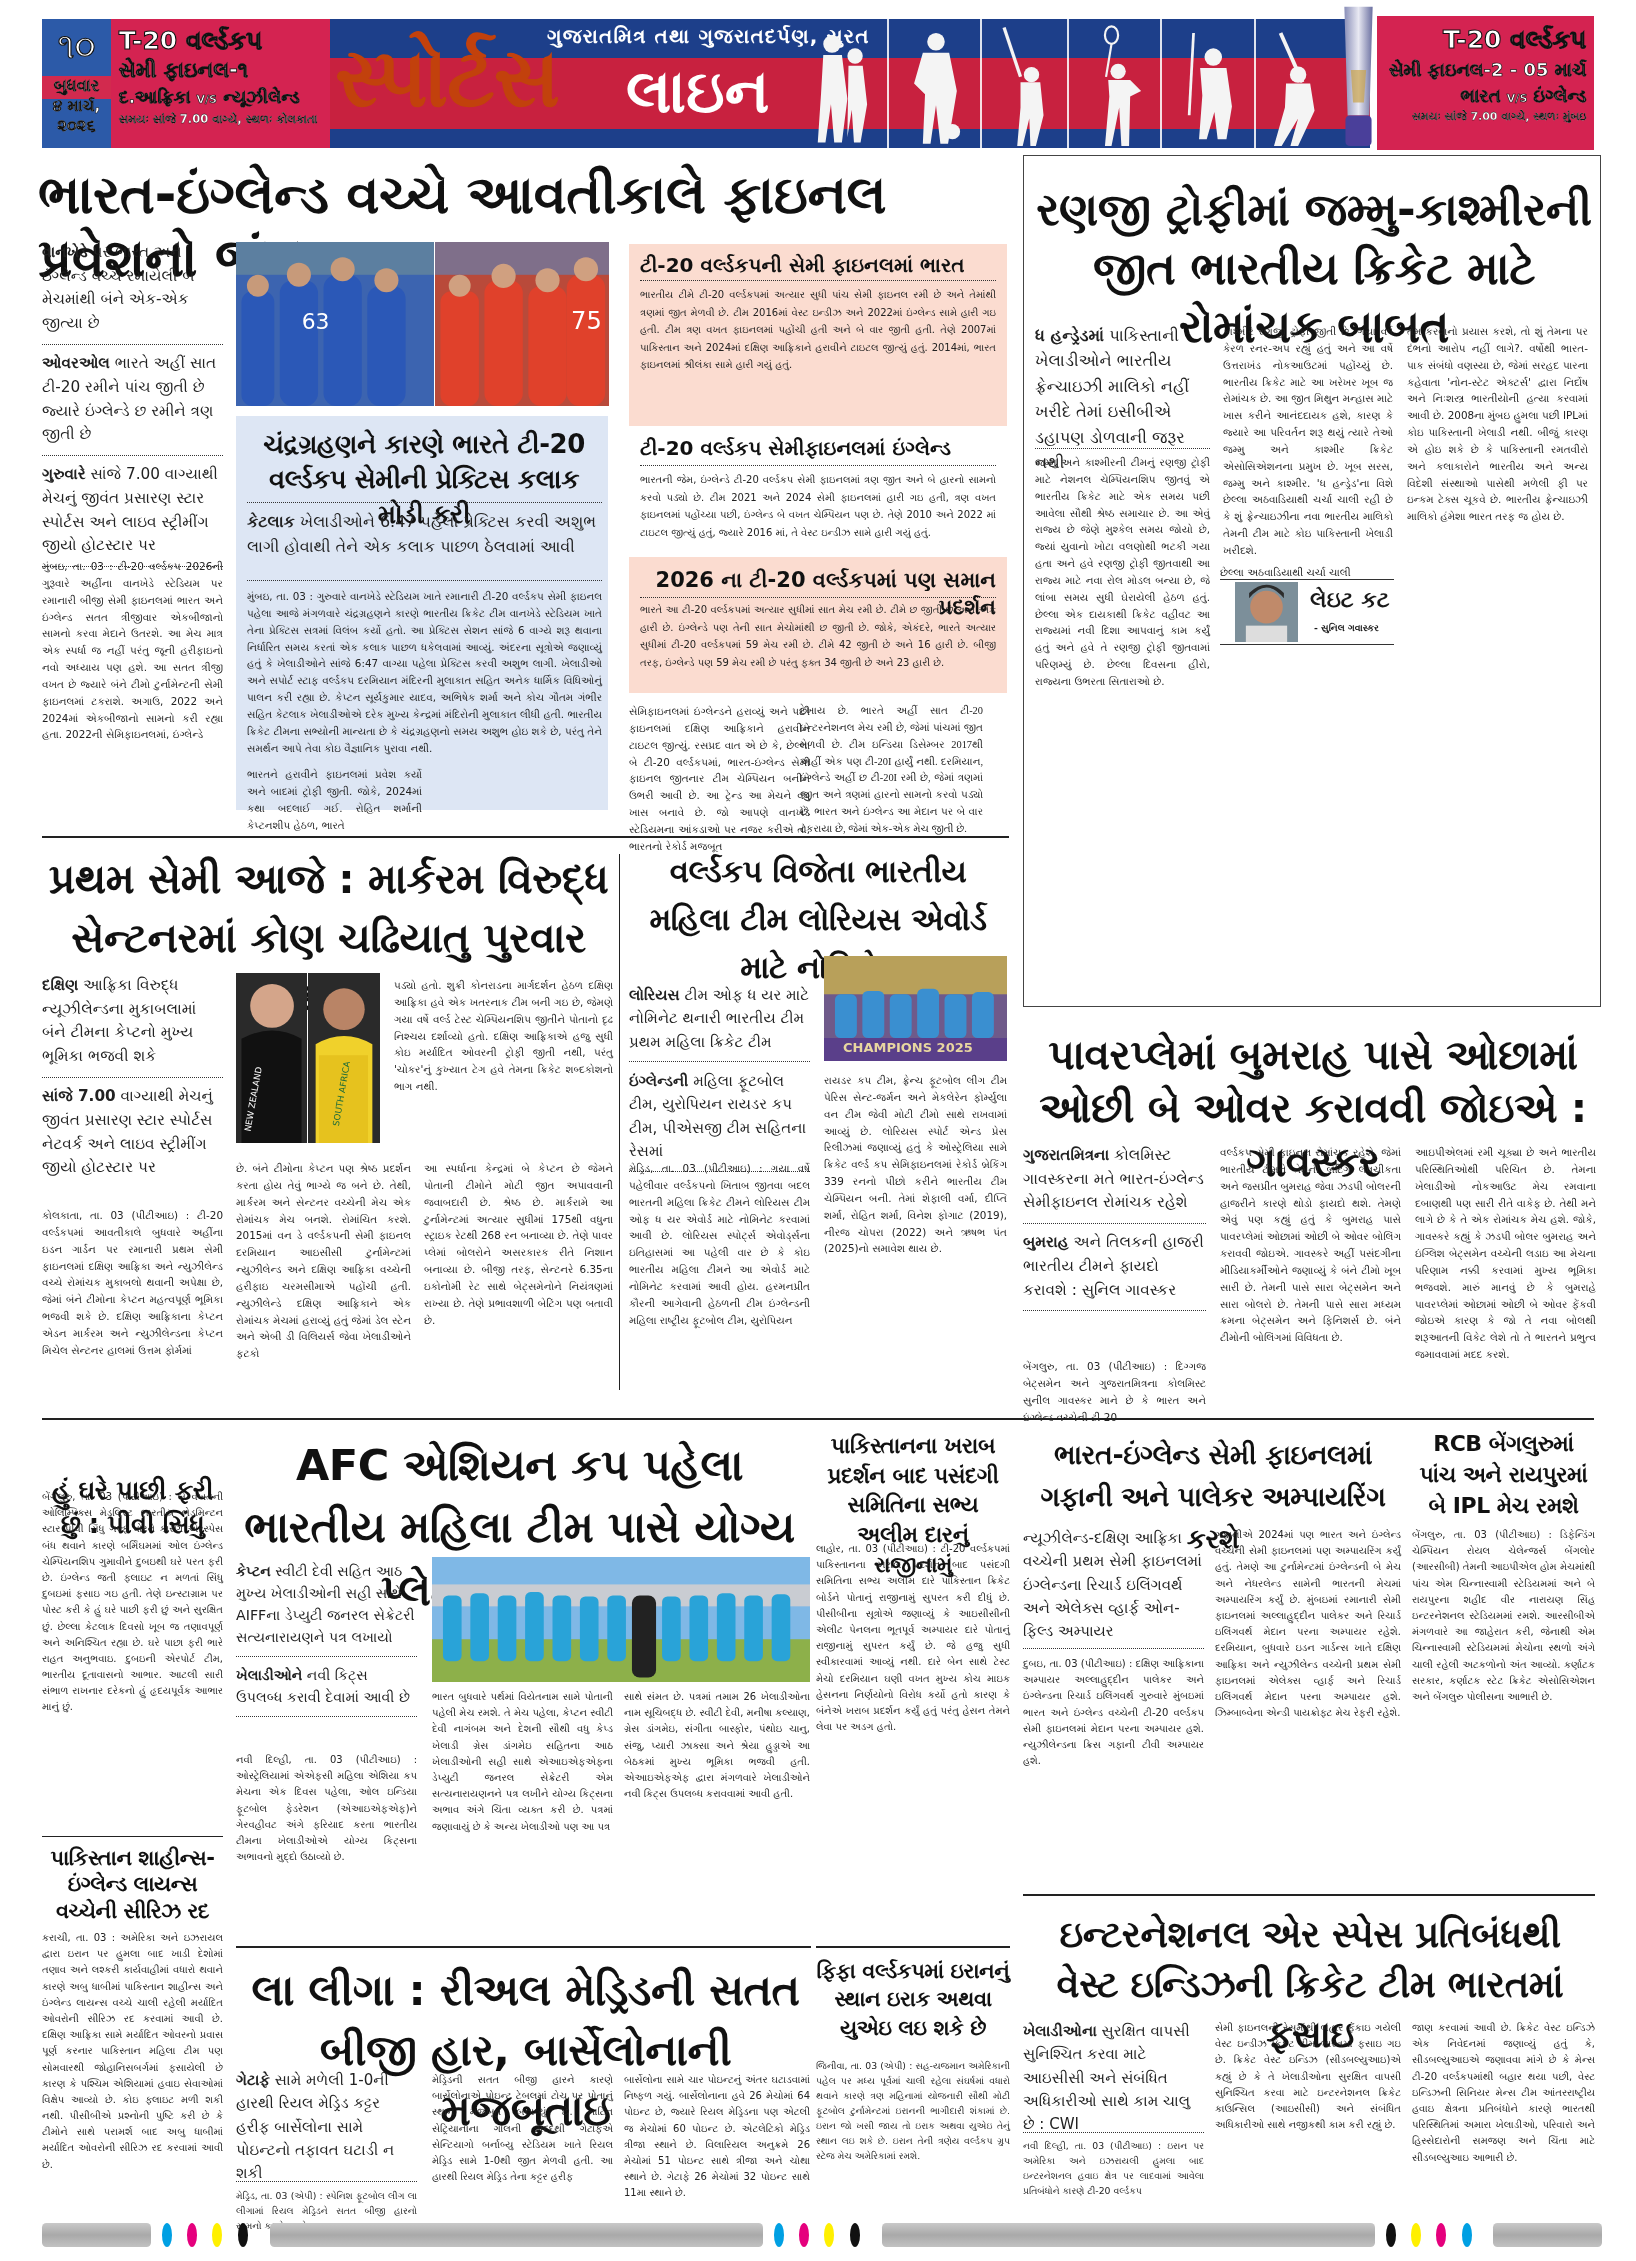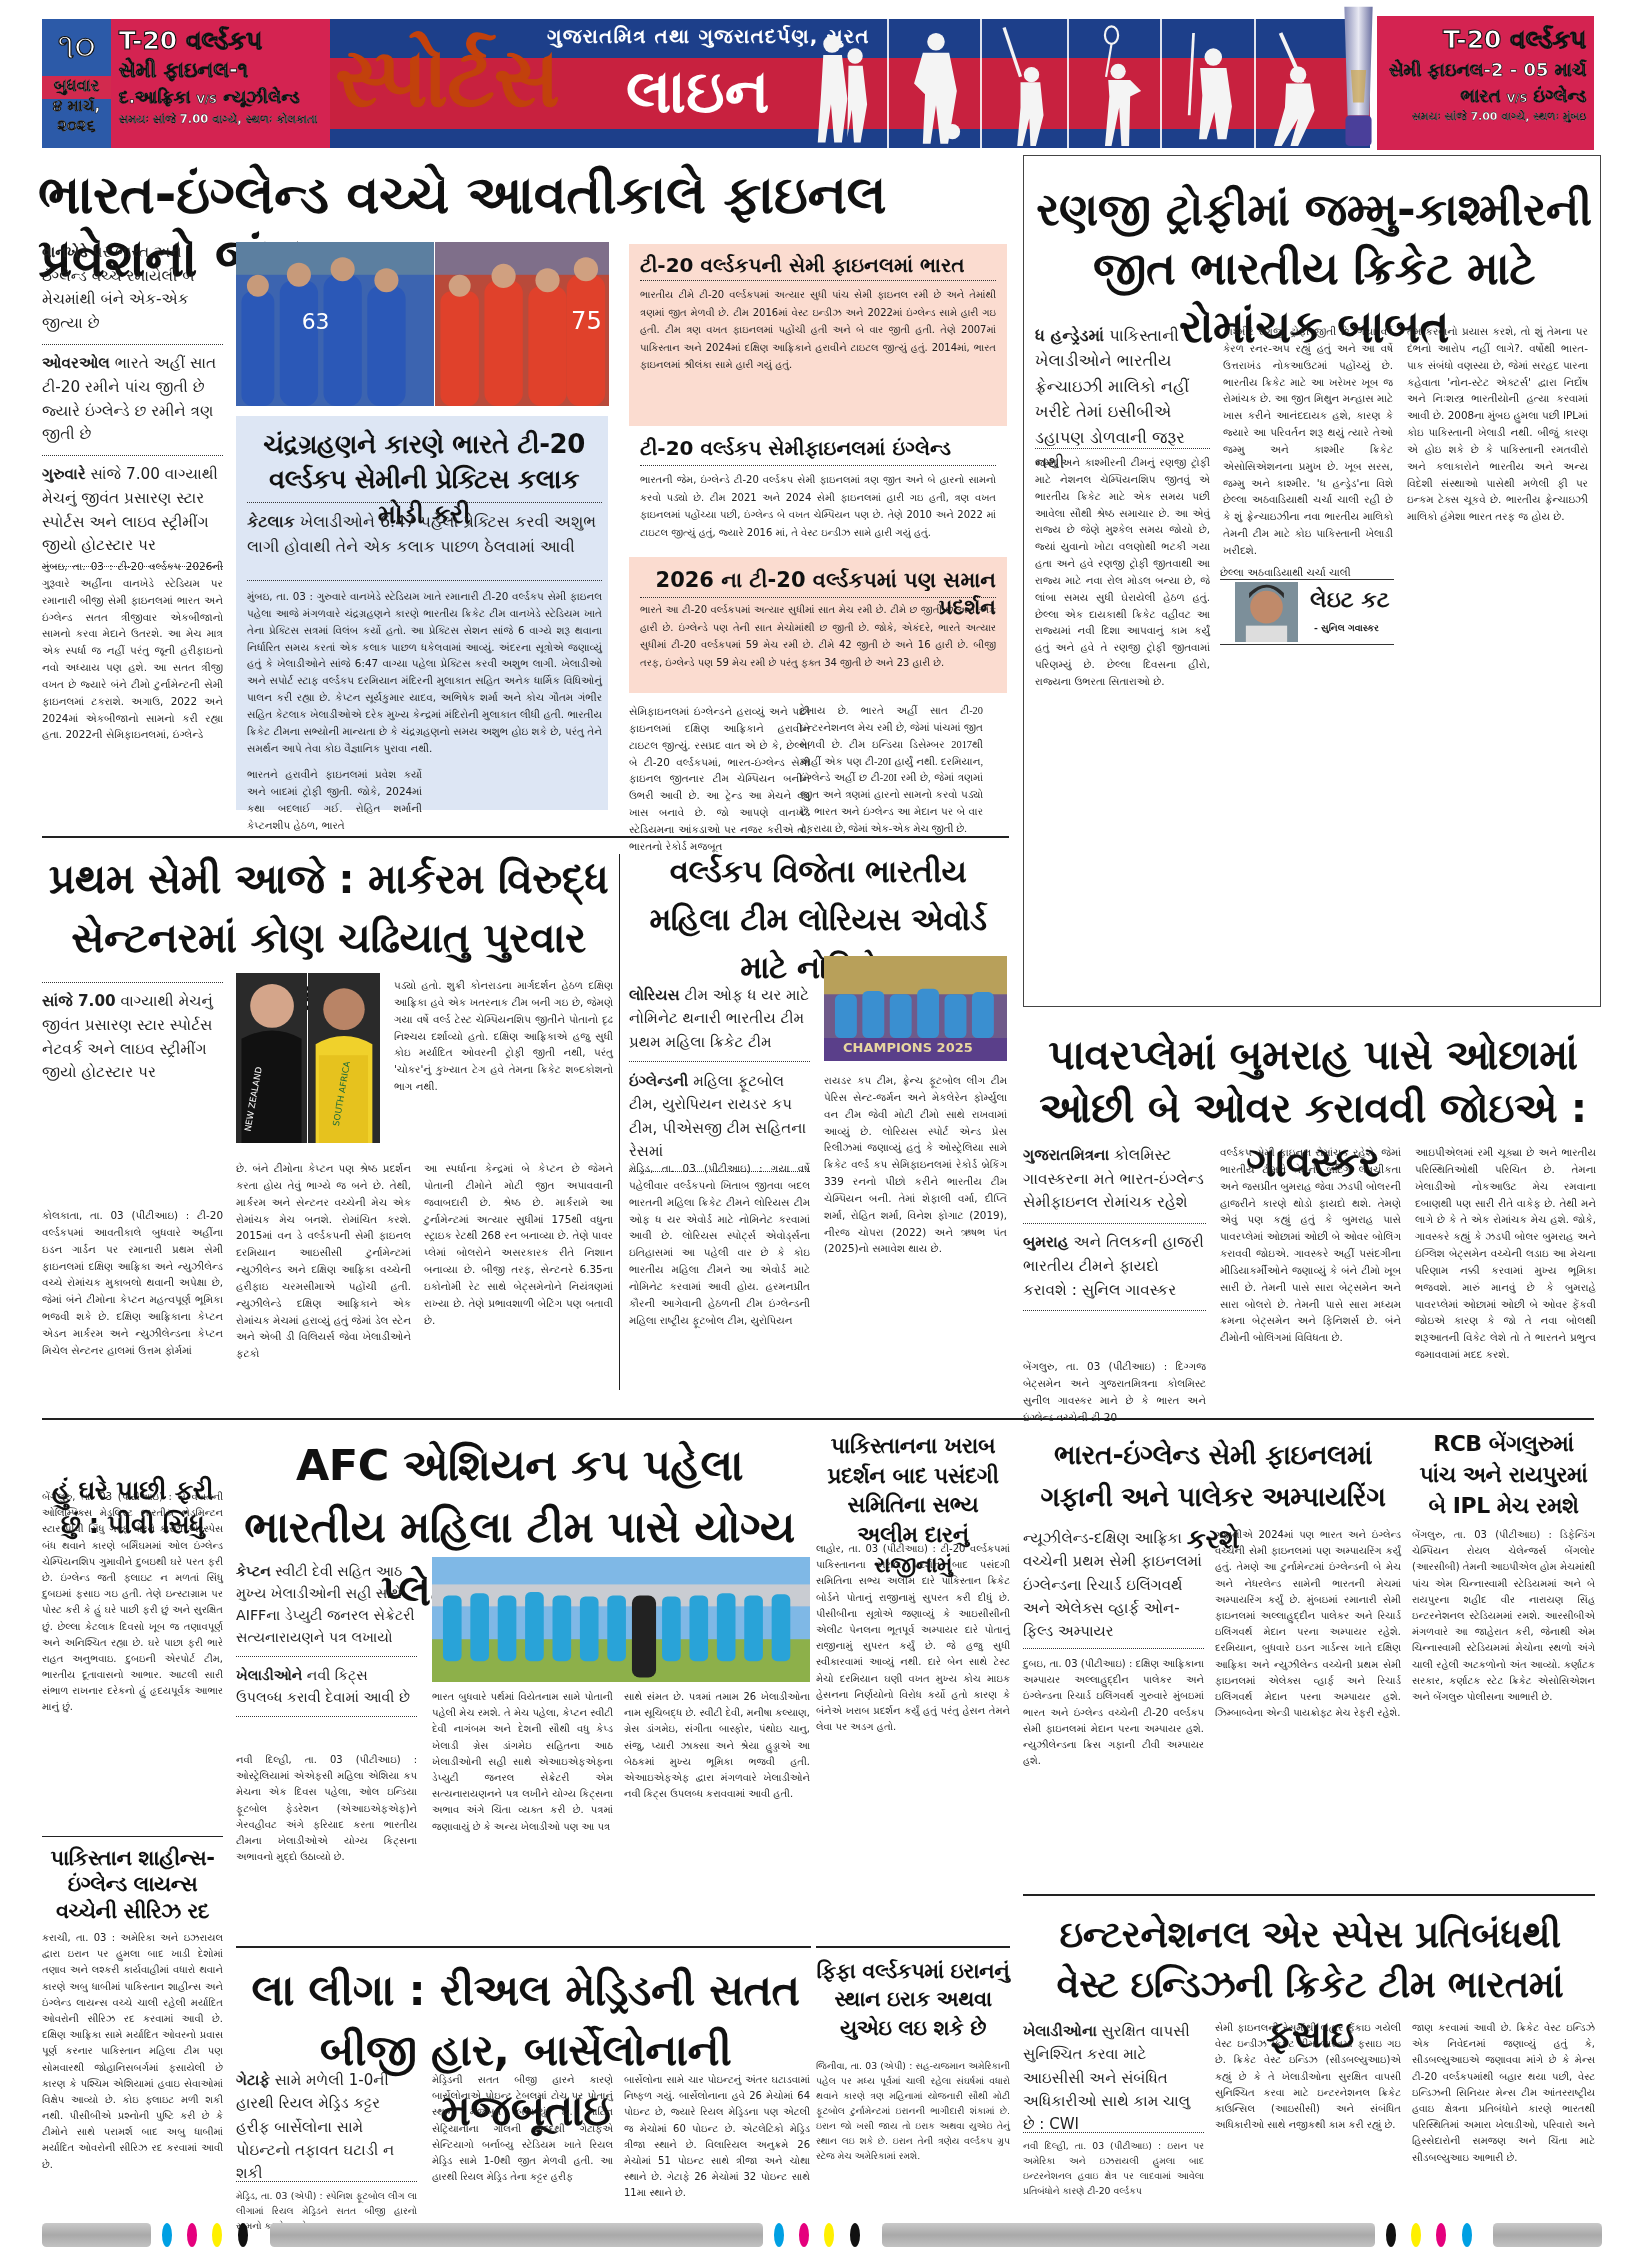--- a/index.html
+++ b/index.html
@@ -240,20 +240,21 @@
       <path d="M26 30 q32 -40 64 0 v-10 q-32 -30 -64 0z" fill="#2b2b2b"></path>
       <rect x="20" y="80" width="76" height="30" fill="#dddddd"></rect>
     </svg>
 </div>
 <div class="abs" style="left:1310px;top:587px;font-size:22px;font-weight:bold;">લેઇટ કટ</div>
 <div class="abs" style="left:1314px;top:622px;font-size:9.3px;font-weight:bold;">- સુનિલ ગવાસ્કર</div>
 <div class="abs" style="left:1220px;top:644px;width:174px;border-top:1.1px solid #333;"></div>
 
 <div class="abs hl" style="left:44px;top:850px;width:569px;font-size:41px;text-align:center;line-height:1.45;">પ્રથમ સેમી આજે : માર્કરમ વિરુદ્ધ સેન્ટનરમાં કોણ ચઢિયાતુ પુરવાર થશે</div>
 <div class="abs" style="left:42px;top:974px;width:181px;">
+  <div class="deck" style="font-size:15.3px"><b>દક્ષિણ</b><span> આફ્રિકા વિરુદ્ધ ન્યૂઝીલેન્ડના મુકાબલામાં બંને ટીમના કેપ્ટનો મુખ્ય ભૂમિકા ભજવી શકે</span></div>
   <div class="dots" style="margin:7.7px 0"></div>
   <div class="deck" style="font-size:15.3px"><b>સાંજે 7.00</b><span> વાગ્યાથી મેચનું જીવંત પ્રસારણ સ્ટાર સ્પોર્ટસ નેટવર્ક અને લાઇવ સ્ટ્રીમીંગ જીયો હોટસ્ટાર પર</span></div>
 </div>
 <div class="abs photo" style="left:236px;top:973px;width:71px;height:170px;">
   <svg viewBox="0 0 130 310" preserveAspectRatio="none">
       <rect width="130" height="310" fill="#2a2a2a"></rect>
       <circle cx="66" cy="60" r="40" fill="#d4a58a"></circle>
       <path d="M10 120 q56 -30 110 0 v190 h-110z" fill="#111"></path>
       <text x="10" y="270" font-size="16" fill="#fff" font-family="DejaVu Sans" transform="rotate(-80 30 270)">NEW ZEALAND</text>
     </svg>

